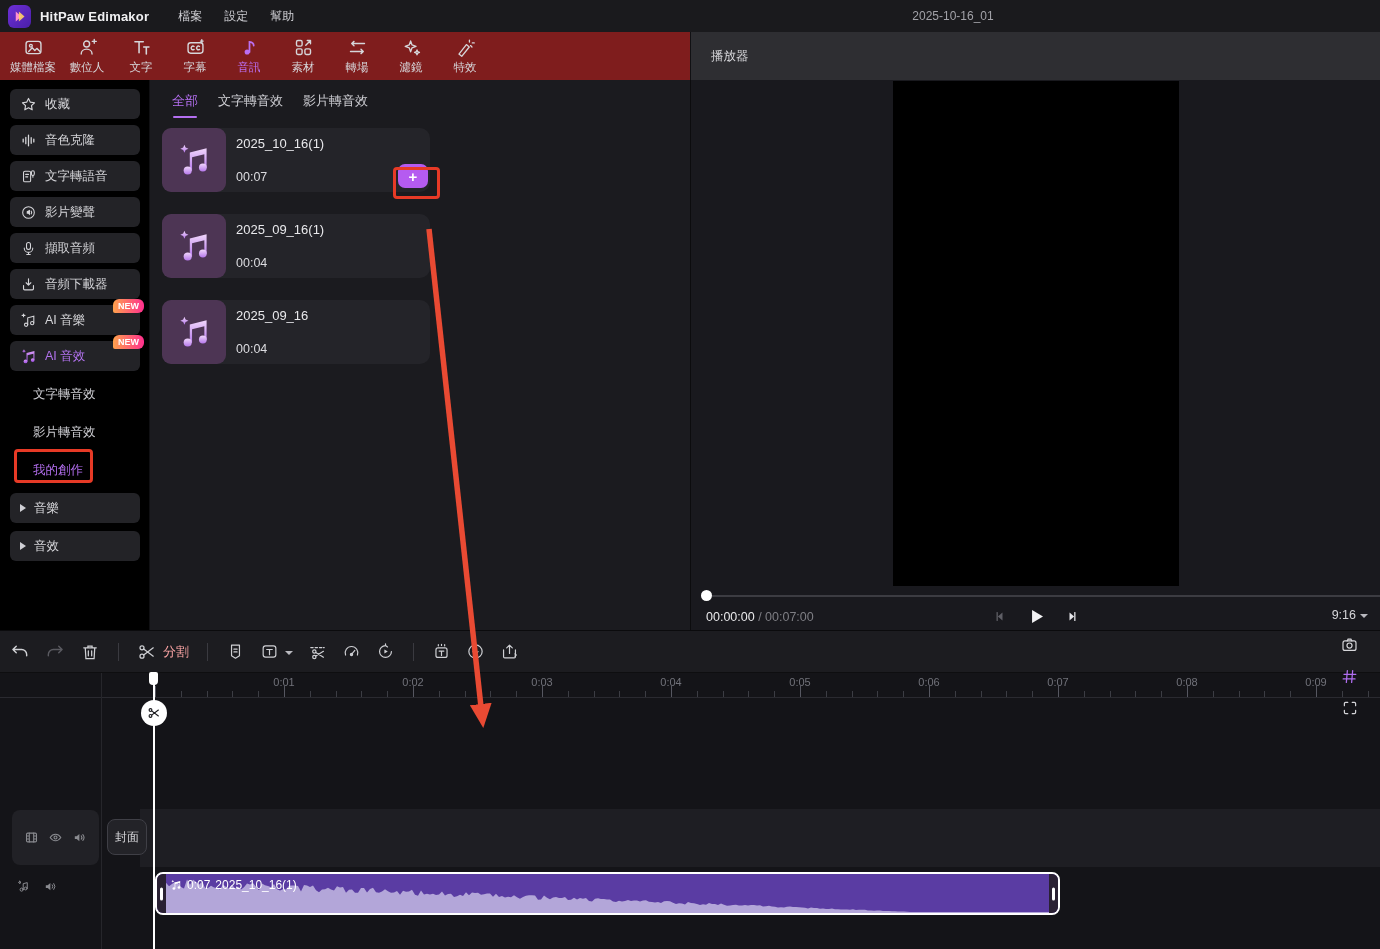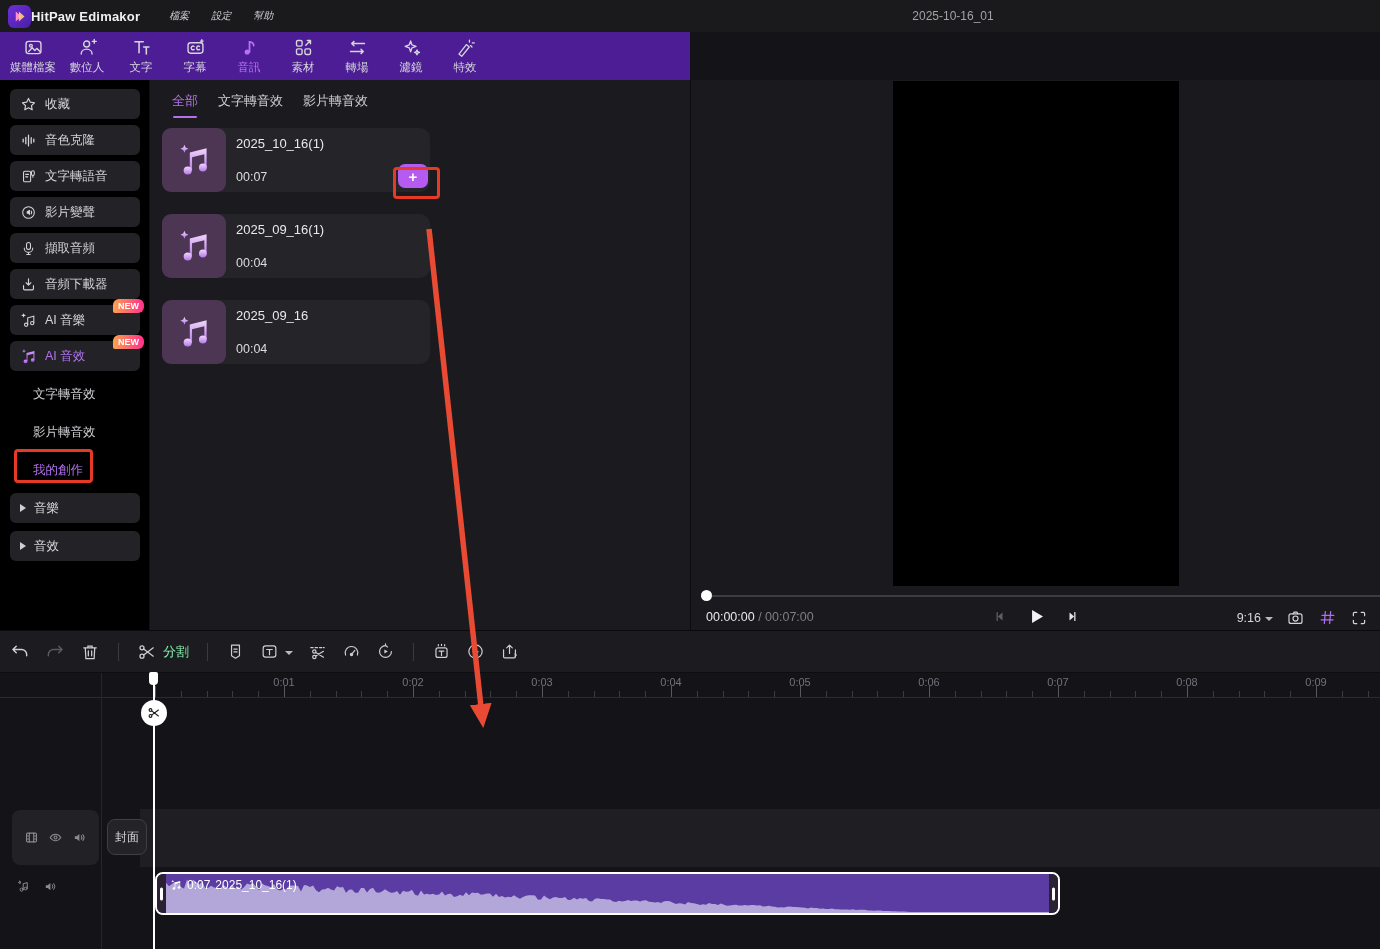--- a/index.html
+++ b/index.html
@@ -5,28 +5,28 @@
   * { margin:0; padding:0; box-sizing:border-box; }
   html,body { width:1380px; height:949px; overflow:hidden; background:#0f0f12;
     font-family:"Liberation Sans","DejaVu Sans",sans-serif; -webkit-font-smoothing:antialiased; }
   .app { position:relative; width:1380px; height:949px; background:#141418; }
   svg { display:block; }
 
   
   .topbar { position:relative; height:32px; background:#1a1a1d; display:flex; align-items:center; }
   .logo { width:23px; height:23px; margin-left:8px; border-radius:6px;
     background:linear-gradient(135deg,#6d2fd6,#4a1fa8); display:flex; align-items:center; justify-content:center; }
-  .app-name { color:#f0f0f2; font-size:13px; font-weight:bold; letter-spacing:.2px; }
+  .app-name { color:#f0f0f2; font-size:13px; font-weight:bold; margin-left:9px; letter-spacing:.2px; }
   .menu { display:flex; margin-left:18px; }
-  .menu-item { color:#cfcfd4; font-size:10px; padding:4px 11px; cursor:default;font-style:italic; }
+  .menu-item { color:#cfcfd4; font-size:12px; padding:4px 11px; cursor:default; }
   .proj-title { position:absolute; left:953px; transform:translateX(-50%); color:#a2a2a8; font-size:12px; }
 
   
   .toolbar-row { height:48px; display:flex; }
-  .main-toolbar { width:690px; background:#4c1d95; display:flex; align-items:center; padding-left:6px; }
+  .main-toolbar { width:690px; background:#7f1d1d; display:flex; align-items:center; padding-left:6px; }
   .tool-item { width:54px; height:44px; display:flex; flex-direction:column; align-items:center; justify-content:center; gap:2px;
     color:#d6d6da; border-radius:6px; }
   .tool-item .t-label { font-size:11.5px; }
   .tool-item.active { color:#bb6ff2; }
   .player-header { flex:1; background:#2e2e32; border-left:1px solid #111114; display:flex; align-items:center; }
   .player-header .ph-label { color:#d9d9dd; font-size:12.5px; margin-left:20px; }
 
   
   .content { display:flex; height:550px; }
   .sidebar { width:150px; background:#000000; border-right:1px solid #101013; position:relative; padding-top:9px; }
@@ -66,30 +66,30 @@
 
   .player { width:690px; background:#19191e; border-left:1px solid #0c0c0e; position:relative; }
   .video-area { width:286px; height:505px; background:#000; margin:1px auto 0; }
   .seek-row { position:relative; height:14px; margin-top:3px; }
   .seek-line { position:absolute; left:10px; right:0; top:6px; height:2px; background:#3c3c42; }
   .seek-knob { position:absolute; left:10px; top:1px; width:11px; height:11px; background:#fff; border-radius:50%; }
   .controls { position:relative; height:30px; }
   .time-group { position:absolute; left:15px; top:7px; font-size:12.5px; color:#e8e8ea; }
   .time-group .total { color:#7e7e84; }
   .transport { position:absolute; left:50%; top:3px; transform:translateX(-50%); display:flex; align-items:center; gap:17px; }
-  .right-ctrls { position:absolute; right:12px; top:5px; display:flex; align-items:center; gap:13px; color:#d6d6da; }
+  .right-ctrls { position:absolute; right:12px; top:5px; display:flex; align-items:center; gap:13px; color:#d6d6da;flex-direction:column; }
   .ratio { display:flex; align-items:center; gap:4px; font-size:12.5px; color:#d6d6da; }
   .caret-dn { width:0; height:0; border-top:4px solid #b9b9bf; border-left:4px solid transparent; border-right:4px solid transparent; margin-top:2px; }
 
   
   .timeline { height:319px; background:#141418; border-top:1px solid #0b0b0d; }
   .tl-toolbar { height:42px; background:#1c1c20; border-bottom:1px solid #0e0e10; display:flex; align-items:center; padding-left:10px; gap:15px; }
   .tl-btn { color:#cfd0d4; display:flex; align-items:center; gap:6px; }
   .tl-btn.dim { color:#5a5a60; }
-  .tl-btn .tl-label { font-size:13px; color:#86efac; }
+  .tl-btn .tl-label { font-size:13px; color:#fca5a5; }
   .tl-div { width:1px; height:18px; background:#3a3a40; margin:0 3px; }
 
   .tl-body { position:relative; height:276px; }
   .tl-vdiv { position:absolute; left:101px; top:0; bottom:0; width:1px; background:#26262b; }
   .ruler { position:absolute; left:0; right:0; top:0; height:25px; border-bottom:1px solid #2a2a30;
     background-image:
       repeating-linear-gradient(90deg,#565761 0 1px,transparent 1px 129px),
       repeating-linear-gradient(90deg,#3c3d44 0 1px,transparent 1px 25.8px);
     background-size:1230px 11px,1230px 6px;
     background-position:155px bottom,155px bottom;
@@ -370,20 +370,23 @@
             <use href="#s-sparkle"></use>
           </svg>
         <span class="t-label">濾鏡</span>
       </div>
       <div class="tool-item">
         <svg width="21" height="21" viewBox="0 0 24 24" fill="none" stroke="currentColor" stroke-width="1.5" stroke-linecap="round" stroke-linejoin="round">
             <use href="#s-wand"></use>
           </svg>
         <span class="t-label">特效</span>
       </div>
+    </div>
+    <div class="player-header">
+      <span class="ph-label">播放器</span>
     </div>
   </div>
 
   <div class="content">
 
     <aside class="sidebar">
       <div class="sb-btn">
         <svg width="17" height="17" viewBox="0 0 24 24" fill="none" stroke="currentColor" stroke-width="1.6" stroke-linejoin="round">
             <use href="#s-star"></use>
           </svg>

